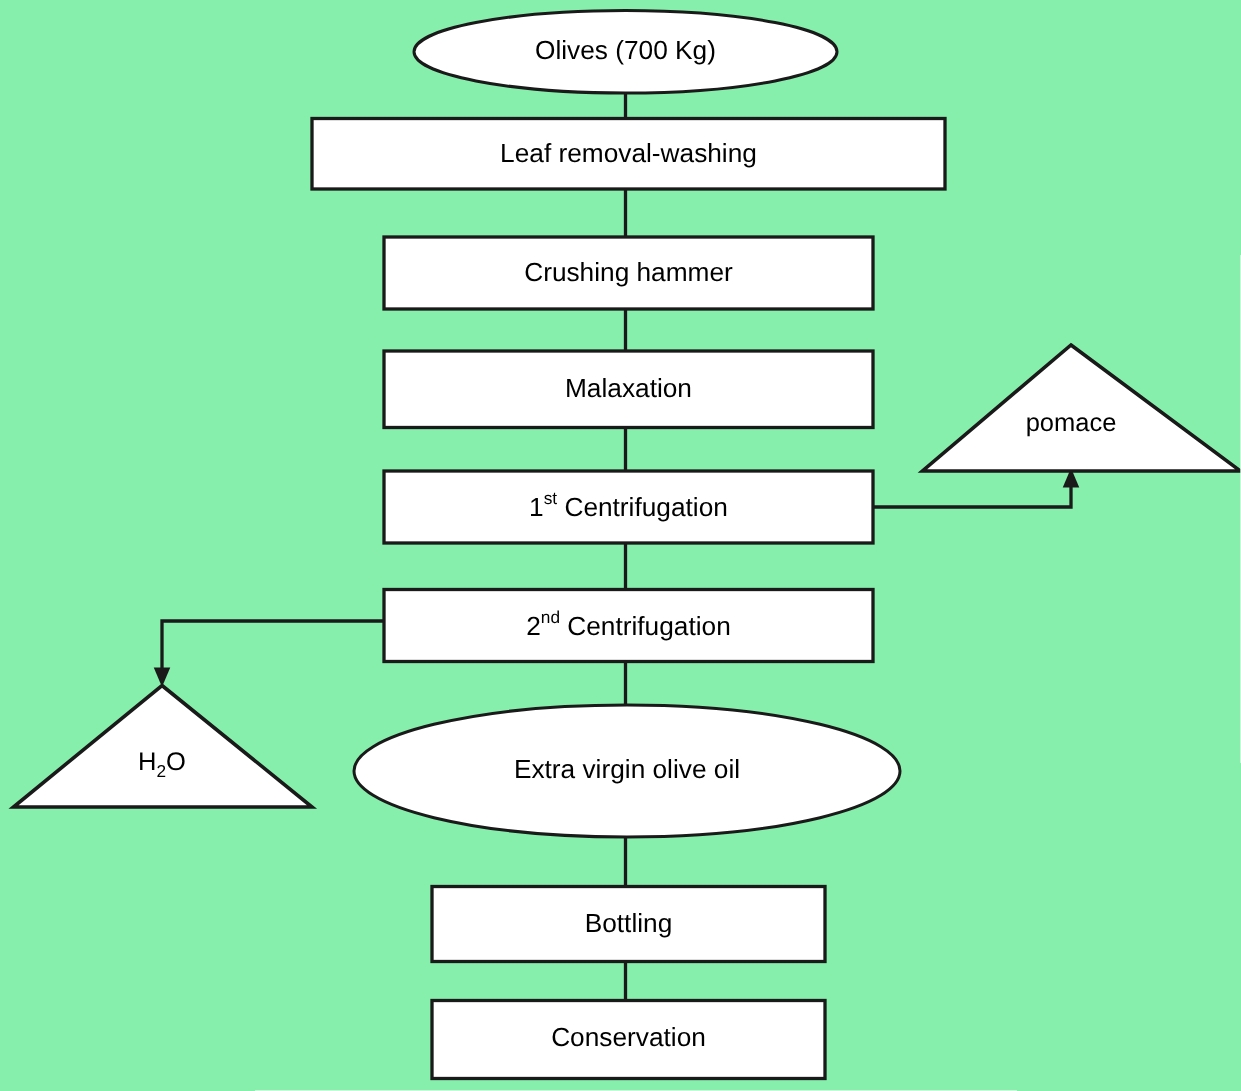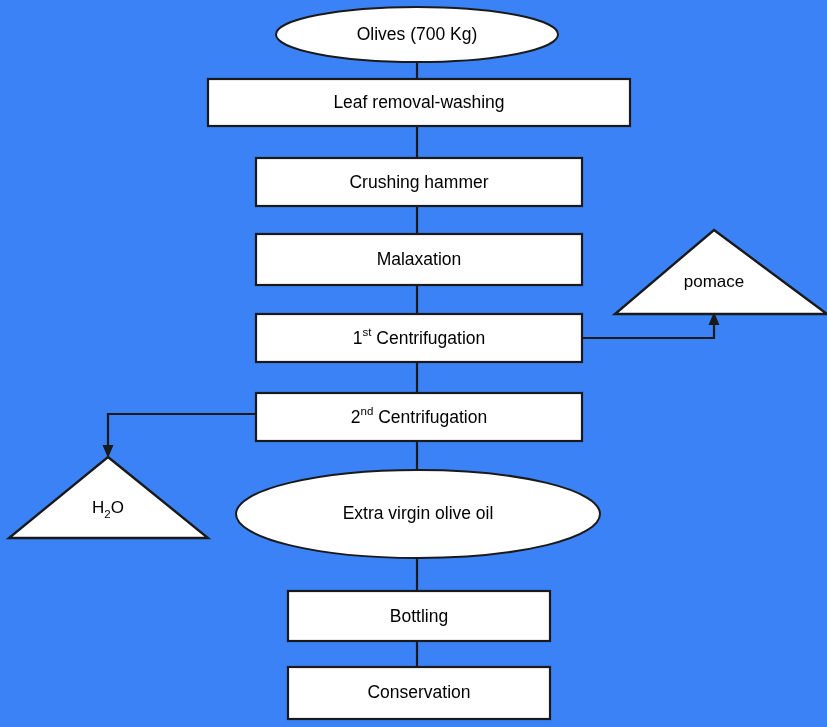--- a/index.html
+++ b/index.html
@@ -9,21 +9,21 @@
     background: #ffffff;
   }
   body {
     font-family: "Liberation Sans", sans-serif;
     -webkit-font-smoothing: antialiased;
   }
   #flow-root {
     position: relative;
     width: 827px;
     height: 727px;
-    background: #3b82f6;
+    background: #86efac;
     overflow: hidden;
   }
   #flow-svg {
     position: absolute;
     top: 0;
     left: 0;
     width: 827px;
     height: 727px;
     display: block;
   }

